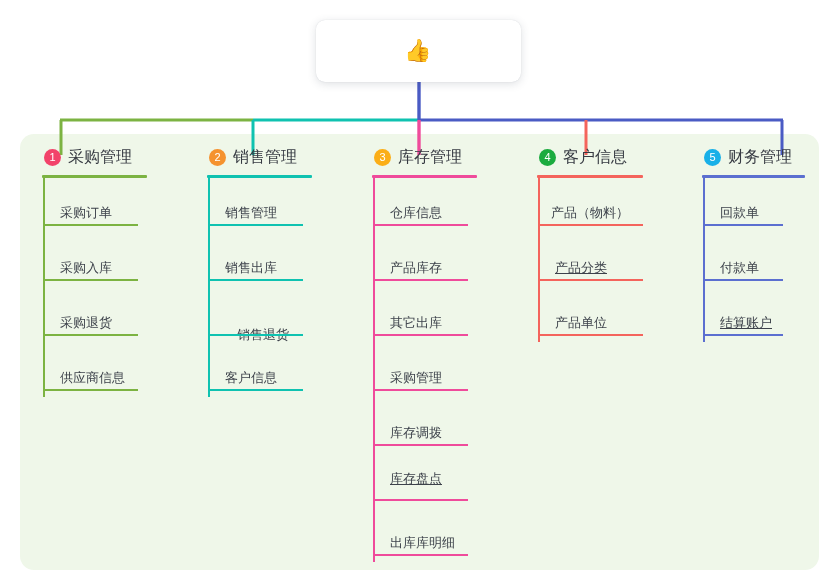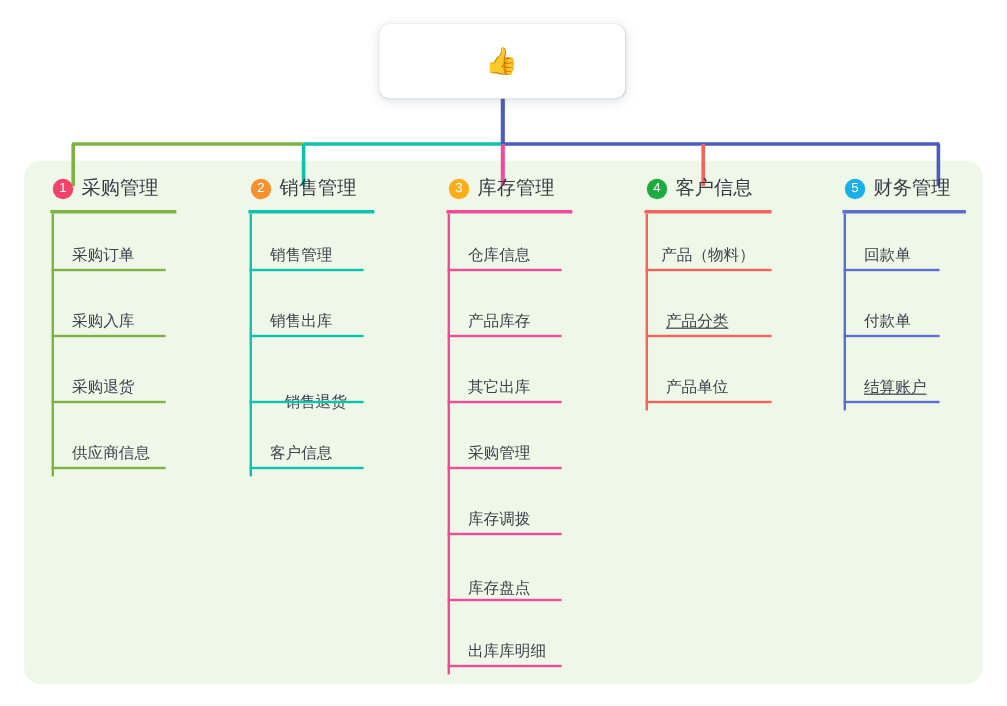--- a/index.html
+++ b/index.html
@@ -155,21 +155,21 @@
         </div>
         <div class="leaf">
           <div class="leaf-label" style="left: 18px; top: 191px;">采购管理</div>
           <div class="leaf-rule" style="left: 1px; top: 211px; width: 95px; background: rgb(239, 75, 155);"></div>
         </div>
         <div class="leaf">
           <div class="leaf-label" style="left: 18px; top: 246px;">库存调拨</div>
           <div class="leaf-rule" style="left: 1px; top: 266px; width: 95px; background: rgb(239, 75, 155);"></div>
         </div>
         <div class="leaf">
-          <div class="leaf-label" style="left: 18px; top: 303px;">库存盘点</div>
+          <div class="leaf-label" style="left: 18px; top: 292px; text-decoration: underline;">库存盘点</div>
           <div class="leaf-rule" style="left: 1px; top: 321px; width: 95px; background: rgb(239, 75, 155);"></div>
         </div>
         <div class="leaf">
           <div class="leaf-label" style="left: 18px; top: 356px;">出库库明细</div>
           <div class="leaf-rule" style="left: 1px; top: 376px; width: 95px; background: rgb(239, 75, 155);"></div>
         </div>
       </div>
   </div>
 
   <div class="col" id="col-3" style="left:537px;width:160px;">

